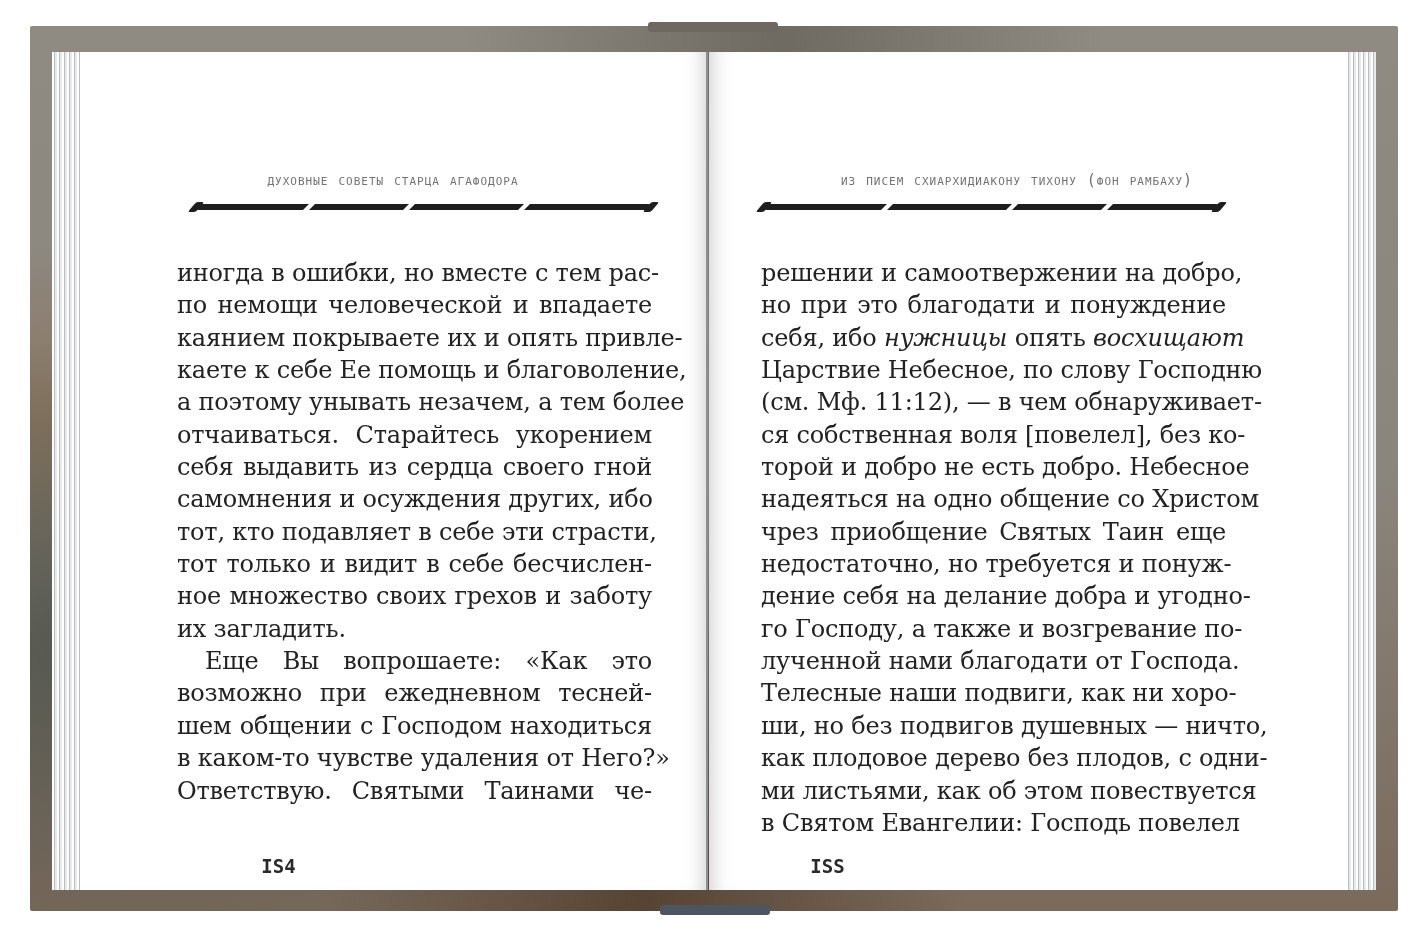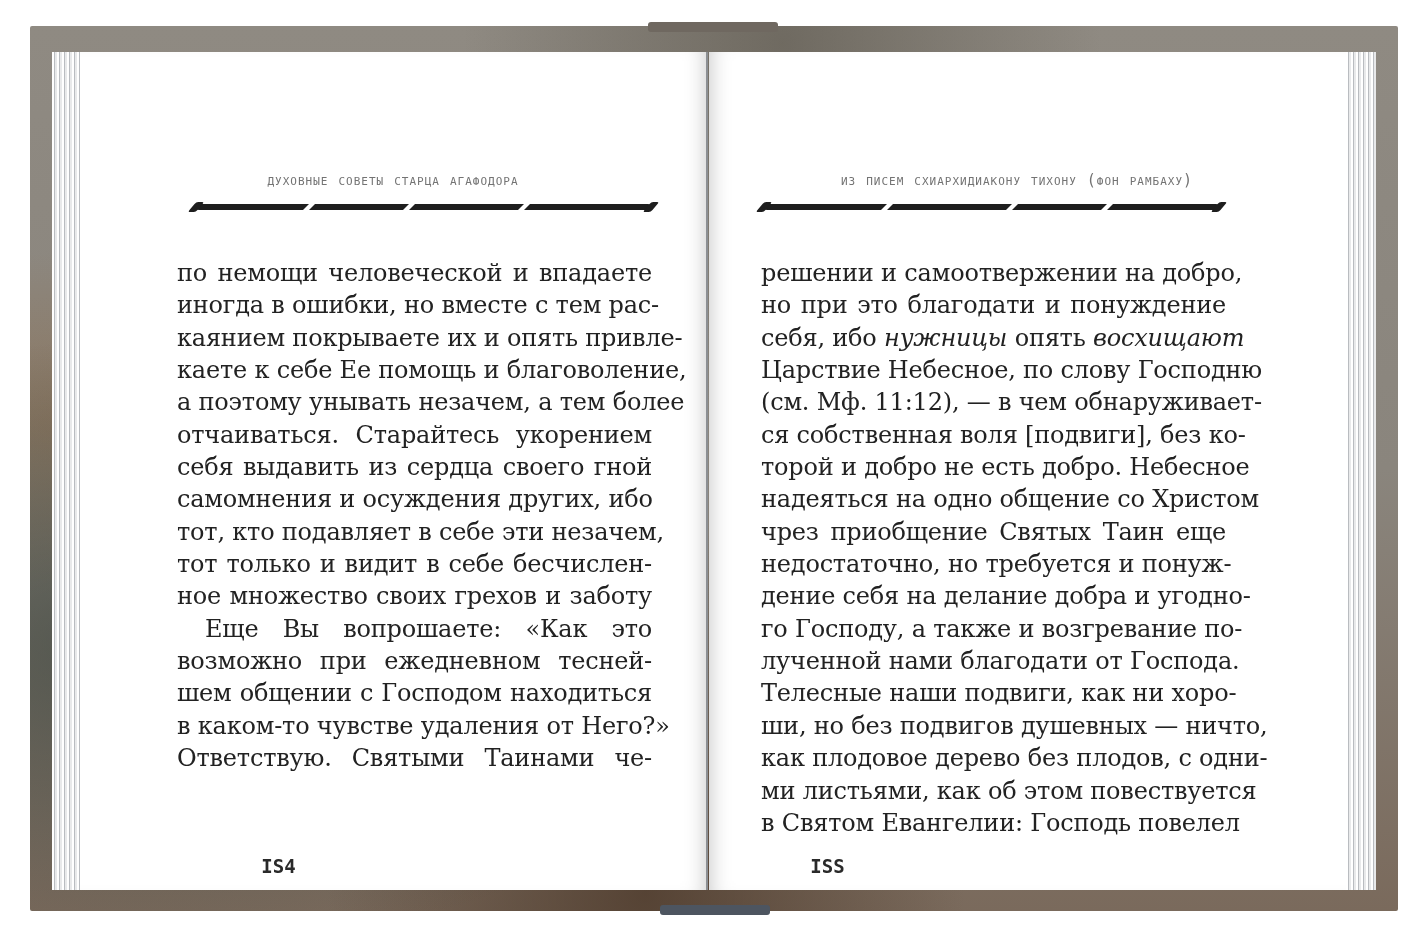--- a/index.html
+++ b/index.html
@@ -101,31 +101,32 @@
 <div class="page-edges right"></div>
 
 <div class="page left">
   <div class="running-head">Духовные советы старца Агафодора</div>
   <div class="ornament">
     <span class="knot" style="left:110px"></span>
     <span class="knot" style="left:210px"></span>
     <span class="knot" style="left:325px"></span>
   </div>
   <div class="body-text">
+    <span class="line">иногда в ошибки, но вместе с тем рас-</span>
     <span class="line">по немощи человеческой и впадаете</span>
-    <span class="line">иногда в ошибки, но вместе с тем рас-</span>
     <span class="line">каянием покрываете их и опять привле-</span>
     <span class="line">каете к себе Ее помощь и благоволение,</span>
     <span class="line">а поэтому унывать незачем, а тем более</span>
     <span class="line">отчаиваться. Старайтесь укорением</span>
     <span class="line">себя выдавить из сердца своего гной</span>
     <span class="line">самомнения и осуждения других, ибо</span>
-    <span class="line">тот, кто подавляет в себе эти незачем,</span>
+    <span class="line">тот, кто подавляет в себе эти страсти,</span>
     <span class="line">тот только и видит в себе бесчислен-</span>
     <span class="line">ное множество своих грехов и заботу</span>
+    <span class="line last">их загладить.</span>
     <span class="line indent">Еще Вы вопрошаете: «Как это</span>
     <span class="line">возможно при ежедневном тесней-</span>
     <span class="line">шем общении с Господом находиться</span>
     <span class="line">в каком-то чувстве удаления от Него?»</span>
     <span class="line">Ответствую. Святыми Таинами че-</span>
   </div>
   <div class="page-number">IS4</div>
 </div>
 
 <div class="gutter"></div>
@@ -136,21 +137,21 @@
     <span class="knot" style="left:120px"></span>
     <span class="knot" style="left:245px"></span>
     <span class="knot" style="left:340px"></span>
   </div>
   <div class="body-text">
     <span class="line">решении и самоотвержении на добро,</span>
     <span class="line">но при это благодати и понуждение</span>
     <span class="line"><span>себя, ибо </span><span class="em">нужницы</span><span> опять </span><span class="em">восхищают</span></span>
     <span class="line">Царствие Небесное, по слову Господню</span>
     <span class="line">(см. Мф. 11:12), — в чем обнаруживает-</span>
-    <span class="line">ся собственная воля [подвиги], без ко-</span>
+    <span class="line">ся собственная воля [повелел], без ко-</span>
     <span class="line">торой и добро не есть добро. Небесное</span>
     <span class="line">надеяться на одно общение со Христом</span>
     <span class="line">чрез приобщение Святых Таин еще</span>
     <span class="line">недостаточно, но требуется и понуж-</span>
     <span class="line">дение себя на делание добра и угодно-</span>
     <span class="line">го Господу, а также и возгревание по-</span>
     <span class="line">лученной нами благодати от Господа.</span>
     <span class="line">Телесные наши подвиги, как ни хоро-</span>
     <span class="line">ши, но без подвигов душевных — ничто,</span>
     <span class="line">как плодовое дерево без плодов, с одни-</span>

